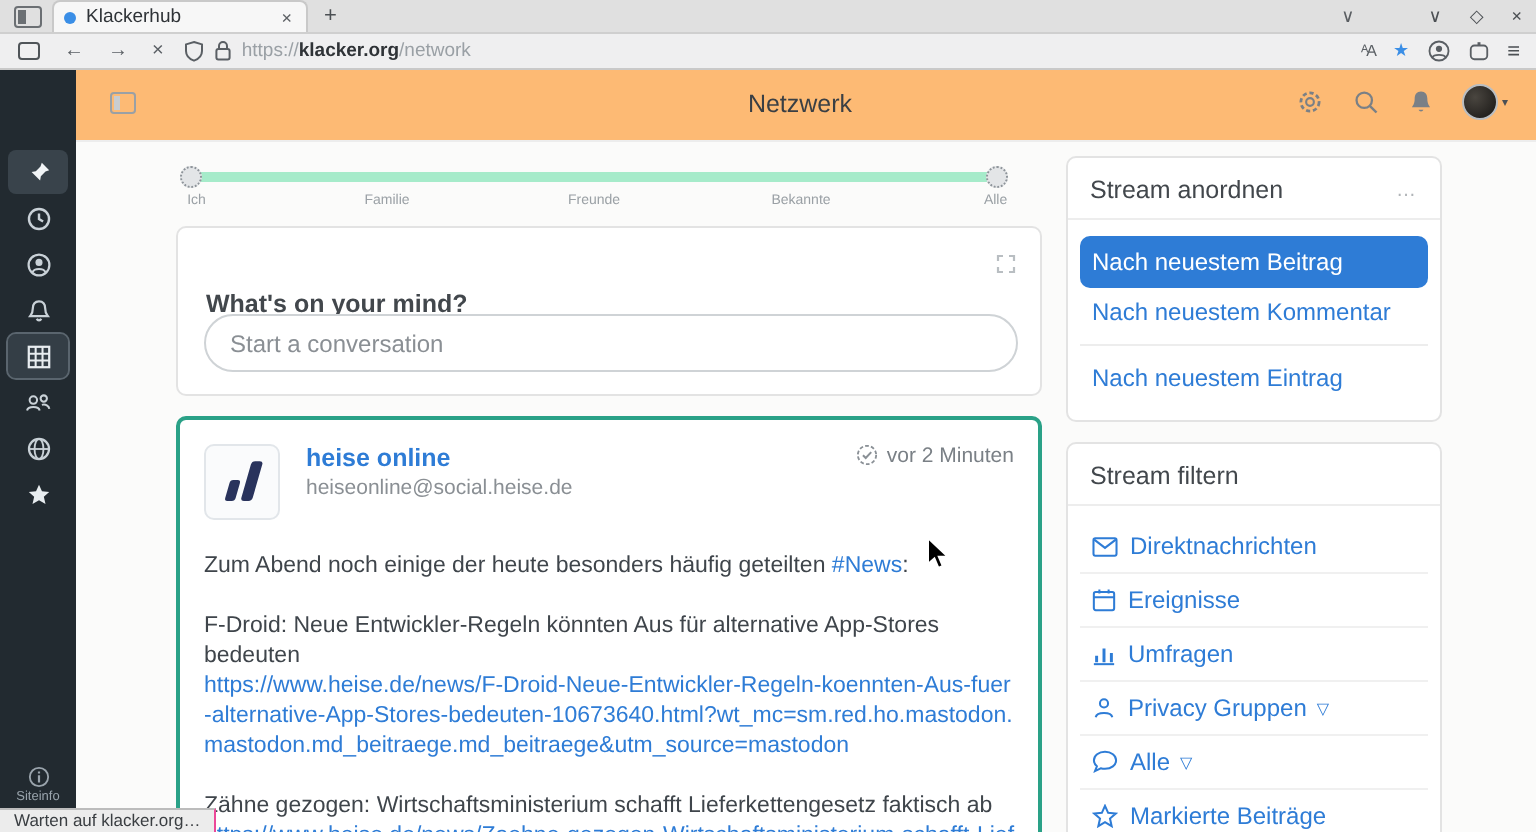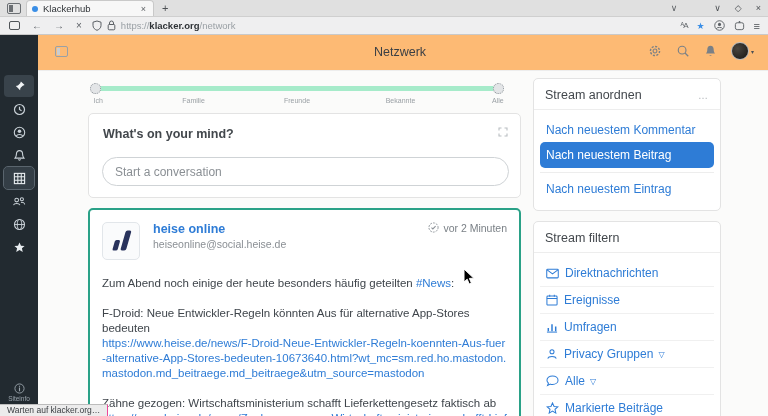--- a/index.html
+++ b/index.html
@@ -57,21 +57,21 @@
   .slider-track { position:absolute; left:6px; right:6px; top:3px; height:5px; background:#a6ebca; border-radius:3px; }
   .slider-handle { position:absolute; top:0; width:11px; height:11px; border-radius:50%; background:#e3e5e7; border:1px dotted #8e949a; }
   .slider-handle.left { left:0; }
   .slider-handle.right { right:0; }
   .slider-labels { position:absolute; left:0; top:14px; width:100%; height:10px; }
   .slider-labels span { position:absolute; font-size:7px; color:#9aa0a5; transform:translateX(-50%); white-space:nowrap; }
 
   
   .card { background:#fff; border:1px solid #e3e3e3; border-radius:5px; }
   .composer { position:absolute; left:50px; top:42px; width:433px; height:85px; }
-  .composer-title { position:absolute; left:14px; top:13px; font-size:12.5px; font-weight:bold; color:#42474c; }
+  .composer-title { position:absolute; left:14px; top:31px; font-size:12.5px; font-weight:bold; color:#42474c; }
   .composer-expand { position:absolute; right:12px; top:13px; }
   .composer-input { position:absolute; left:13px; top:43px; width:407px; height:29px; border:1px solid #cfd3d6; border-radius:16px; padding:0 12px; font-size:12px; color:#3f454b; background:#fff; font-family:inherit; }
   .composer-input::placeholder { color:#8a8f94; }
 
   .post { position:absolute; left:50px; top:137px; width:433px; height:420px; background:#fff; border:2px solid #2aa187; border-radius:5px; padding:12px 12px 0 12px; }
   .post-header { display:flex; }
   .post-avatar { width:38px; height:38px; border-radius:5px; background:#fafbfc; border:1px solid #e2e6ea; flex:none; }
   .post-id { margin-left:13px; flex:1; }
   .post-author { font-size:12.5px; font-weight:bold; color:#2e7cd6; }
   .post-handle { font-size:10.5px; color:#8a8f94; margin-top:2px; }
@@ -327,22 +327,22 @@
     </div>
   </div>
 
   <div class="rightcol">
     <div class="panel">
       <div class="panel-head">
         <span class="panel-title">Stream anordnen</span>
         <span class="panel-more">…</span>
       </div>
       <div class="panel-body">
+        <div class="sort-item active">Nach neuestem Beitrag</div>
         <div class="sort-item">Nach neuestem Kommentar</div>
-        <div class="sort-item active">Nach neuestem Beitrag</div>
         <div class="sort-div"></div>
         <div class="sort-item">Nach neuestem Eintrag</div>
       </div>
     </div>
 
     <div class="panel">
       <div class="panel-head">
         <span class="panel-title">Stream filtern</span>
       </div>
       <div class="panel-body">

